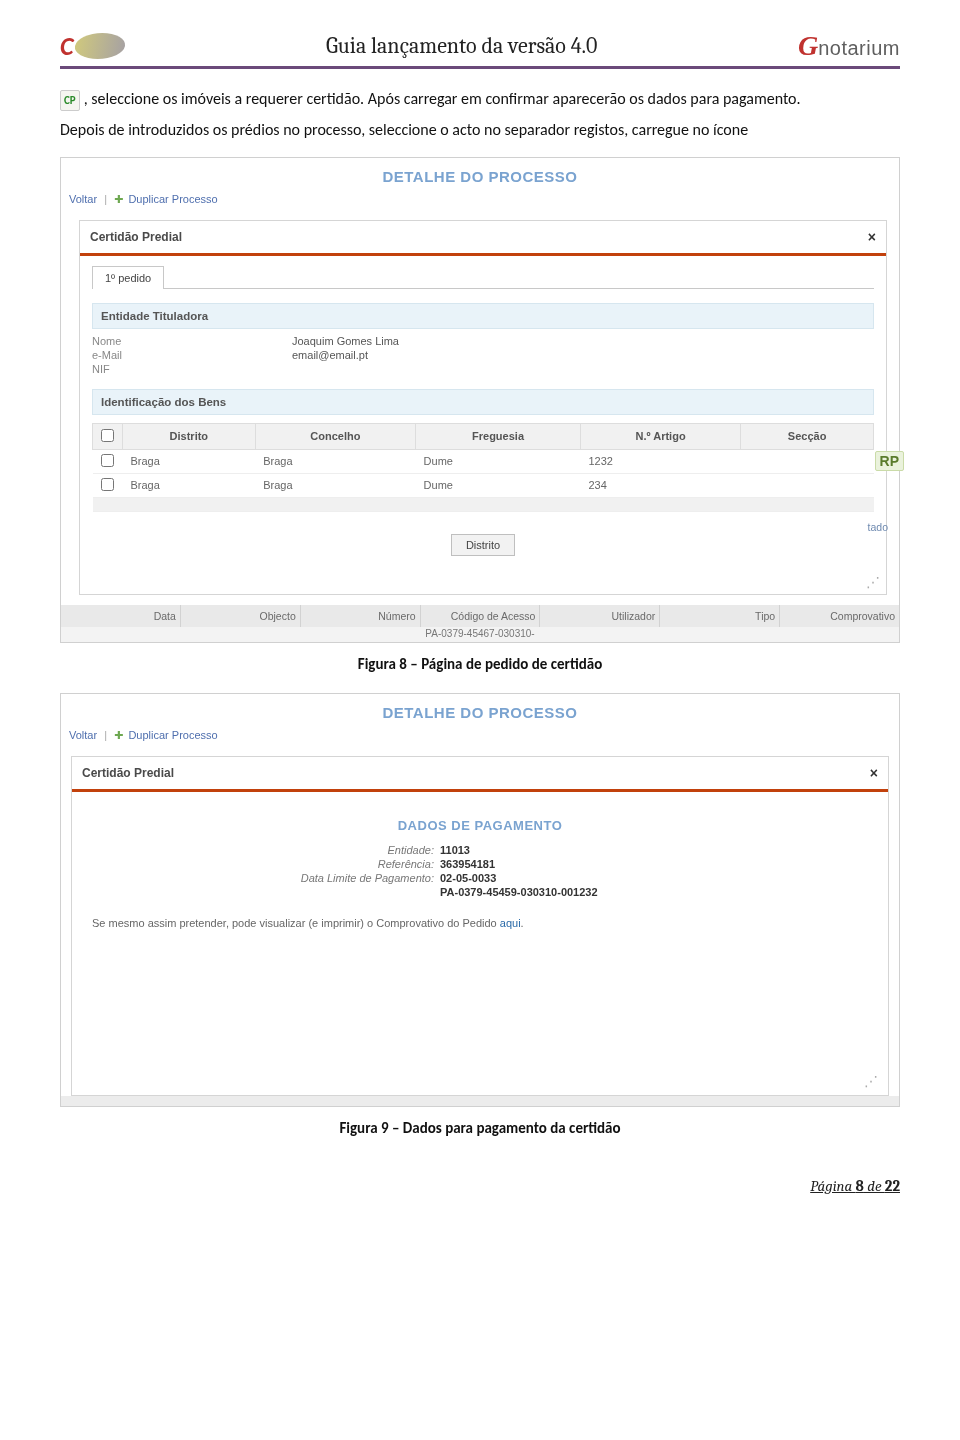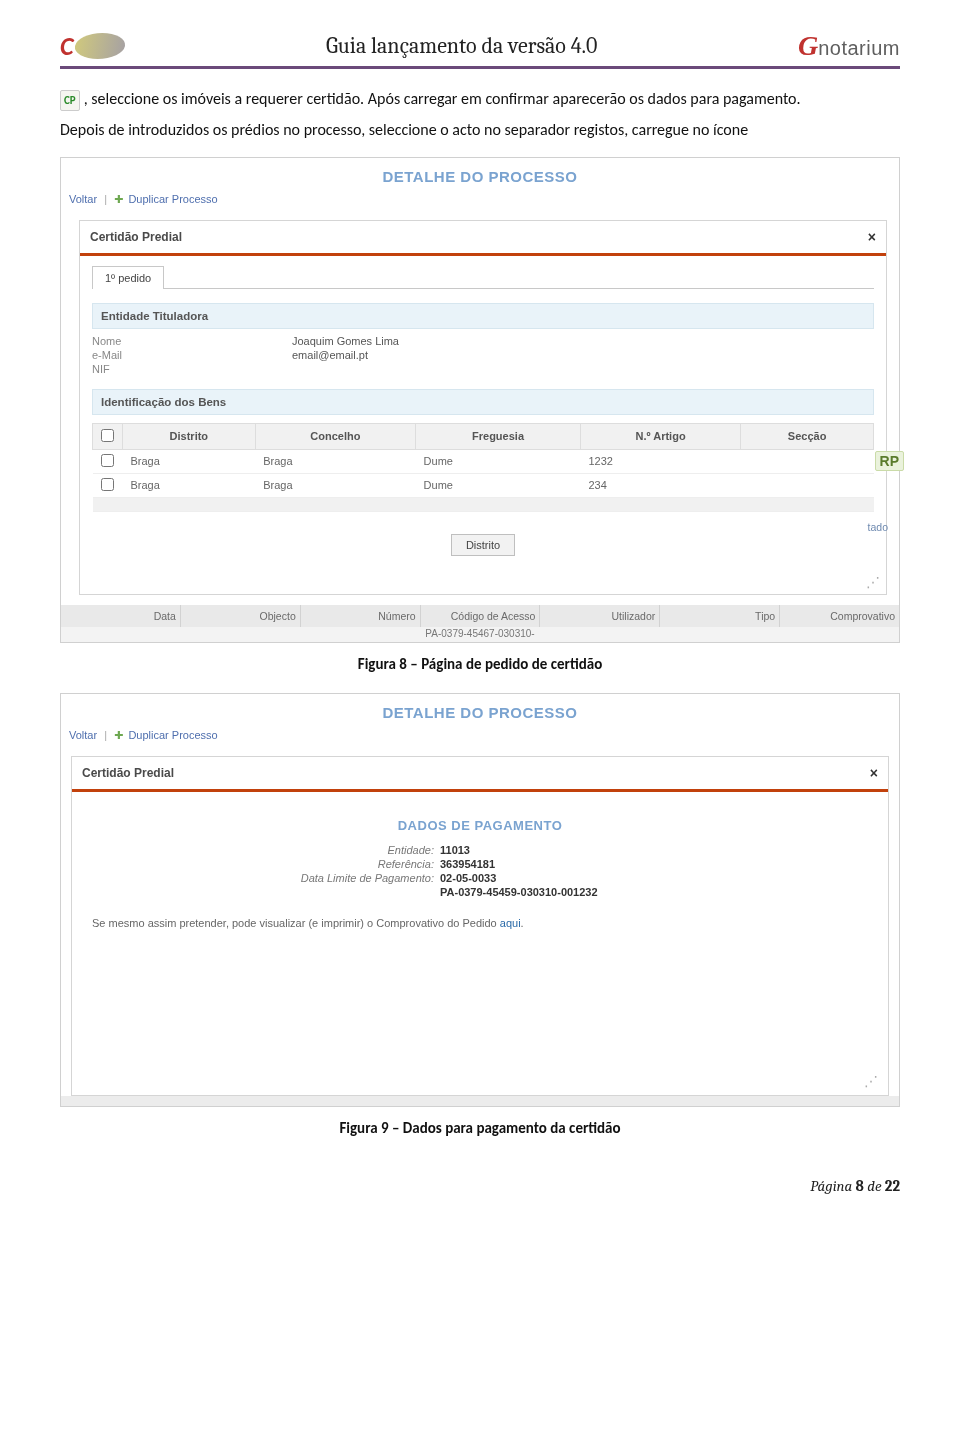--- a/index.html
+++ b/index.html
@@ -59,21 +59,21 @@
 
   .pay-panel { margin: 6px 10px 10px 10px; border: 1px solid #d5d5d5; background: #fff; position: relative; min-height: 340px; }
   .pay-title { text-align: center; font-size: 13px; font-weight: bold; color: #7aa3d0; padding: 26px 0 10px 0; letter-spacing: 0.5px; }
   .pay-grid { width: 420px; margin: 0 auto; font-size: 11px; color: #555; }
   .pay-grid .row { display: flex; padding: 1px 0; }
   .pay-grid .lab { width: 170px; text-align: right; color: #777; padding-right: 6px; font-style: italic; }
   .pay-grid .val { font-weight: bold; color: #333; }
   .print-note { margin: 18px 20px 0 20px; font-size: 11px; color: #666; }
   .print-note .aqui { color: #2a6aa8; }
 
-  .page-footer { text-align: right; margin-top: 40px; font-family: Cambria, Georgia, serif; font-style: italic; font-size: 15px; color: #222; }
+  .page-footer { text-align: right; margin-top: 40px; font-family: Cambria, Georgia, serif; font-style: italic; font-size: 15px; color: #222; text-decoration: underline; }
   .page-footer .strong { font-weight: bold; font-style: normal; }
 </style>
 </head>
 <body>
 <div class="page">
 
 <div class="doc-header">
   <div class="logo-left">
     <span class="c">C</span>
     <span class="swirl"></span>

